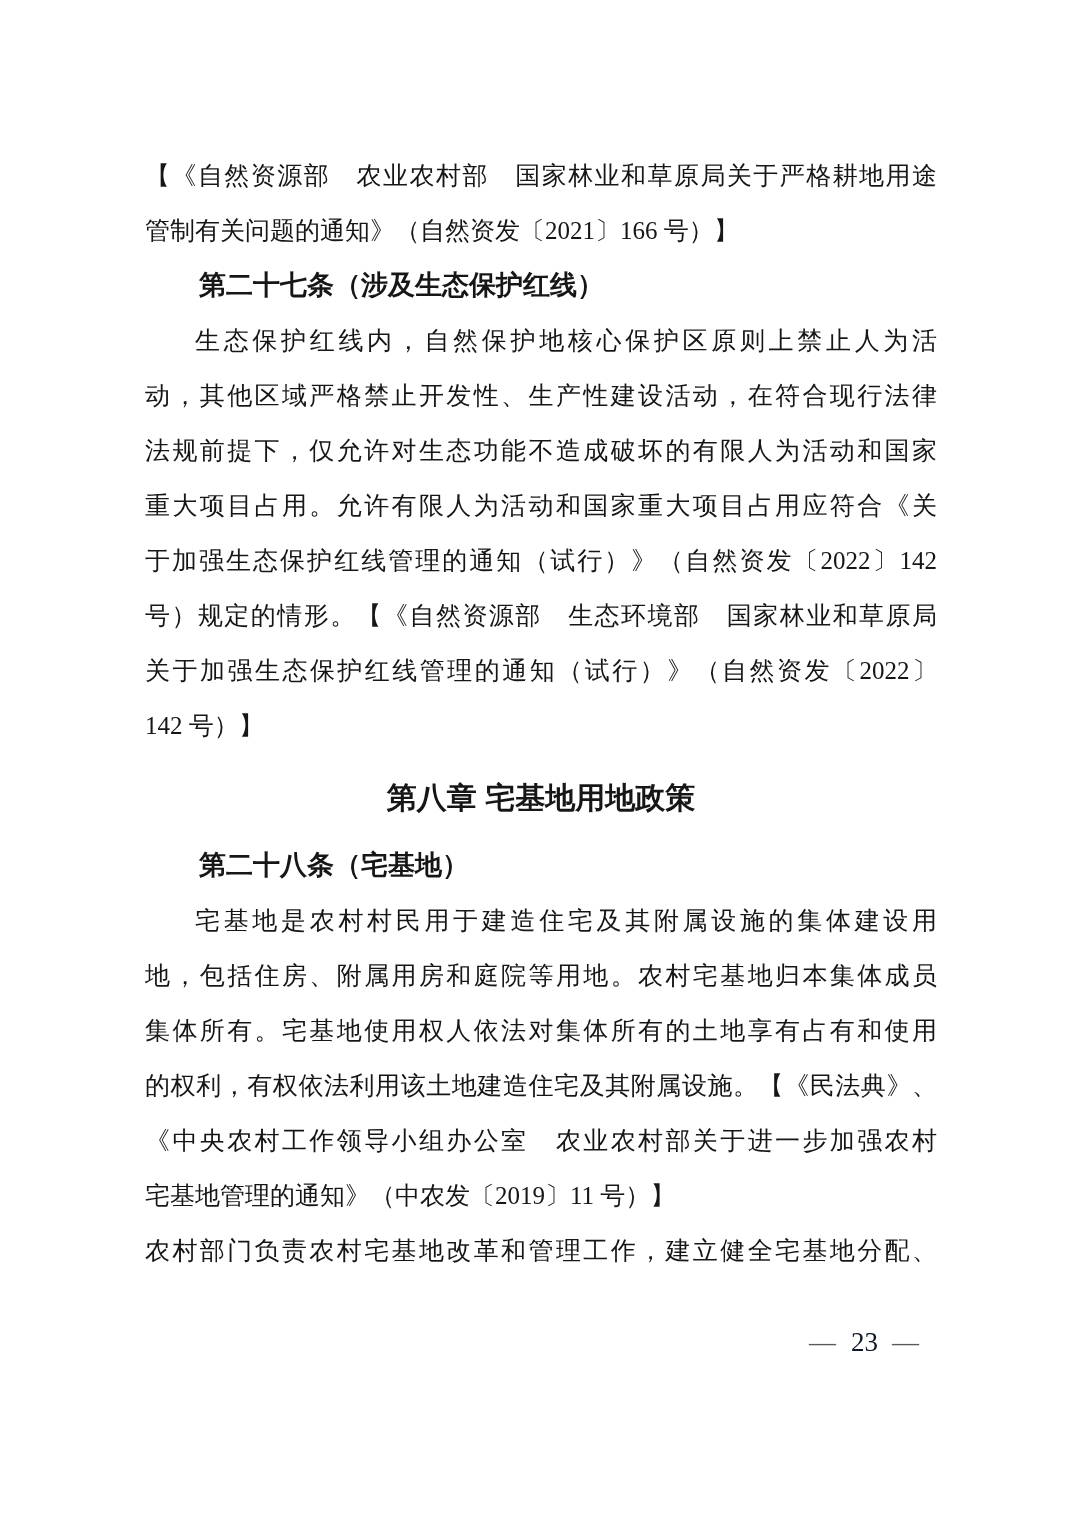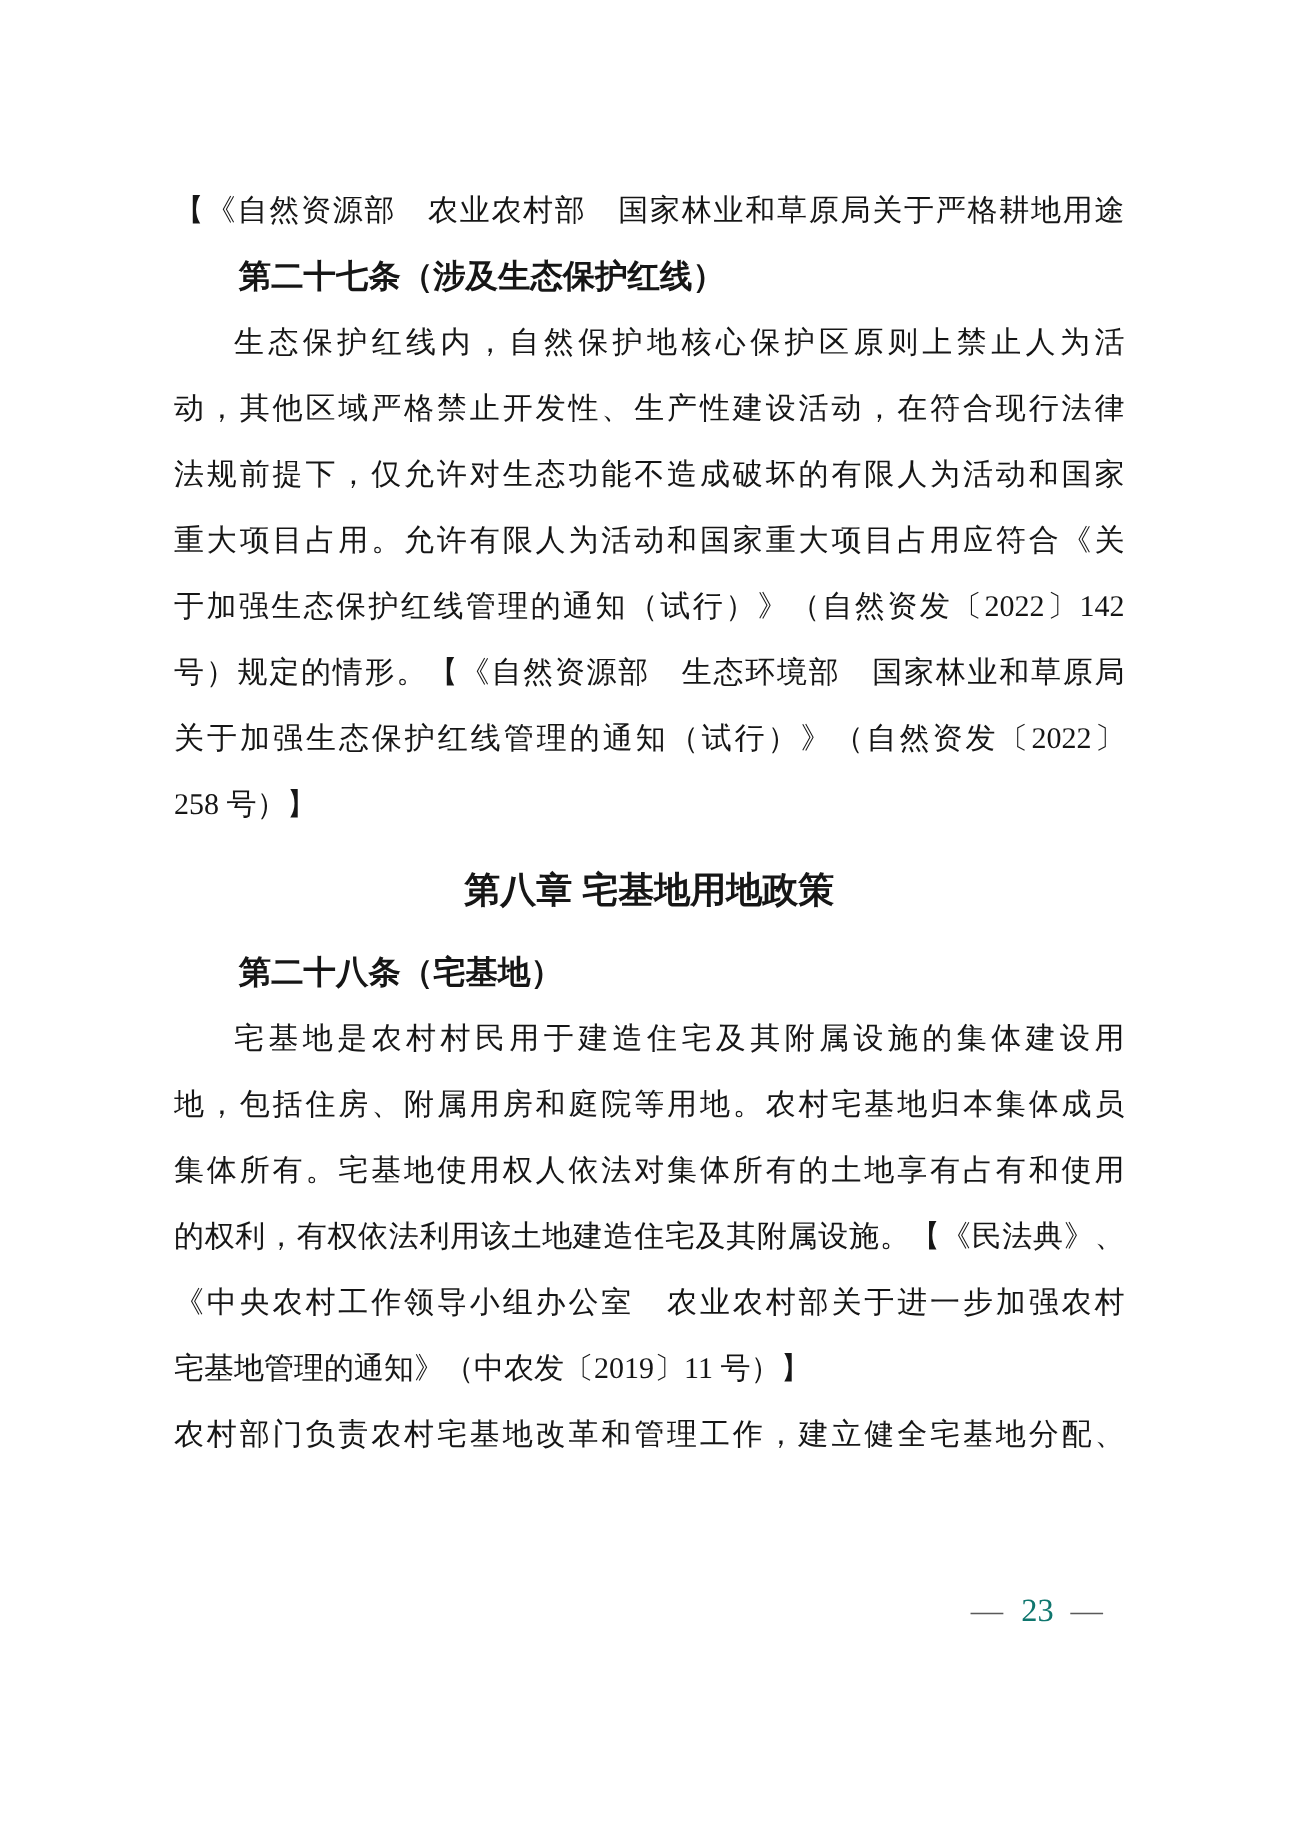--- a/index.html
+++ b/index.html
@@ -61,42 +61,43 @@
     line-height: 40px;
     font-family: "Liberation Serif", serif;
     font-size: 27px;
     white-space: nowrap;
   }
   .footer .dash {
     color: #5a5a5a;
     letter-spacing: 1px;
   }
   .footer .num {
-    color: #0f766e;
+    color: #0f172a;
     margin: 0 14px;
   }
 </style>
 </head>
 <body>
 
 <div class="page">
   <div class="text-block">
 
     <div class="ln j">【《自然资源部　农业农村部　国家林业和草原局关于严格耕地用途</div>
+    <div class="ln">管制有关问题的通知》（自然资发〔2021〕166 号）】</div>
 
     <div class="ln h">第二十七条（涉及生态保护红线）</div>
 
     <div class="ln j ind">生态保护红线内，自然保护地核心保护区原则上禁止人为活</div>
     <div class="ln j">动，其他区域严格禁止开发性、生产性建设活动，在符合现行法律</div>
     <div class="ln j">法规前提下，仅允许对生态功能不造成破坏的有限人为活动和国家</div>
     <div class="ln j">重大项目占用。允许有限人为活动和国家重大项目占用应符合《关</div>
     <div class="ln j">于加强生态保护红线管理的通知（试行）》（自然资发〔2022〕142</div>
     <div class="ln j">号）规定的情形。【《自然资源部　生态环境部　国家林业和草原局</div>
     <div class="ln j">关于加强生态保护红线管理的通知（试行）》（自然资发〔2022〕</div>
-    <div class="ln">258 号）】</div>
+    <div class="ln">142 号）】</div>
 
     <div class="ln chapter">第八章 宅基地用地政策</div>
 
     <div class="ln h">第二十八条（宅基地）</div>
 
     <div class="ln j ind">宅基地是农村村民用于建造住宅及其附属设施的集体建设用</div>
     <div class="ln j">地，包括住房、附属用房和庭院等用地。农村宅基地归本集体成员</div>
     <div class="ln j">集体所有。宅基地使用权人依法对集体所有的土地享有占有和使用</div>
     <div class="ln j">的权利，有权依法利用该土地建造住宅及其附属设施。【《民法典》、</div>
     <div class="ln j">《中央农村工作领导小组办公室　农业农村部关于进一步加强农村</div>

